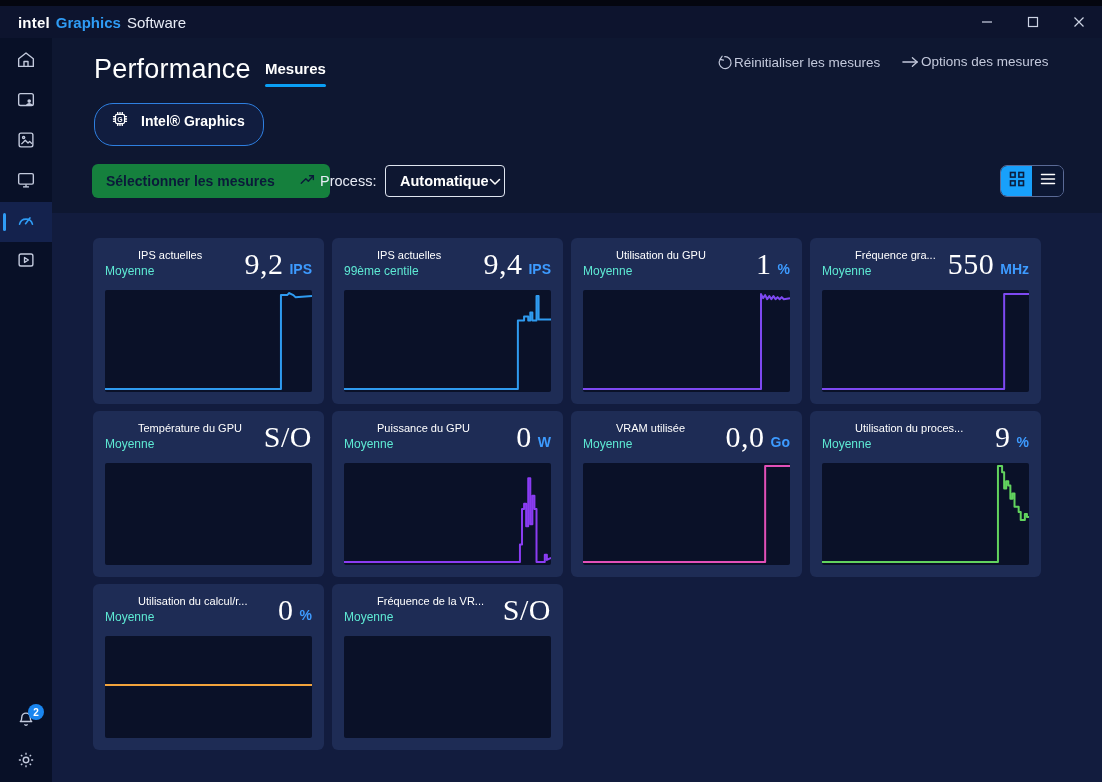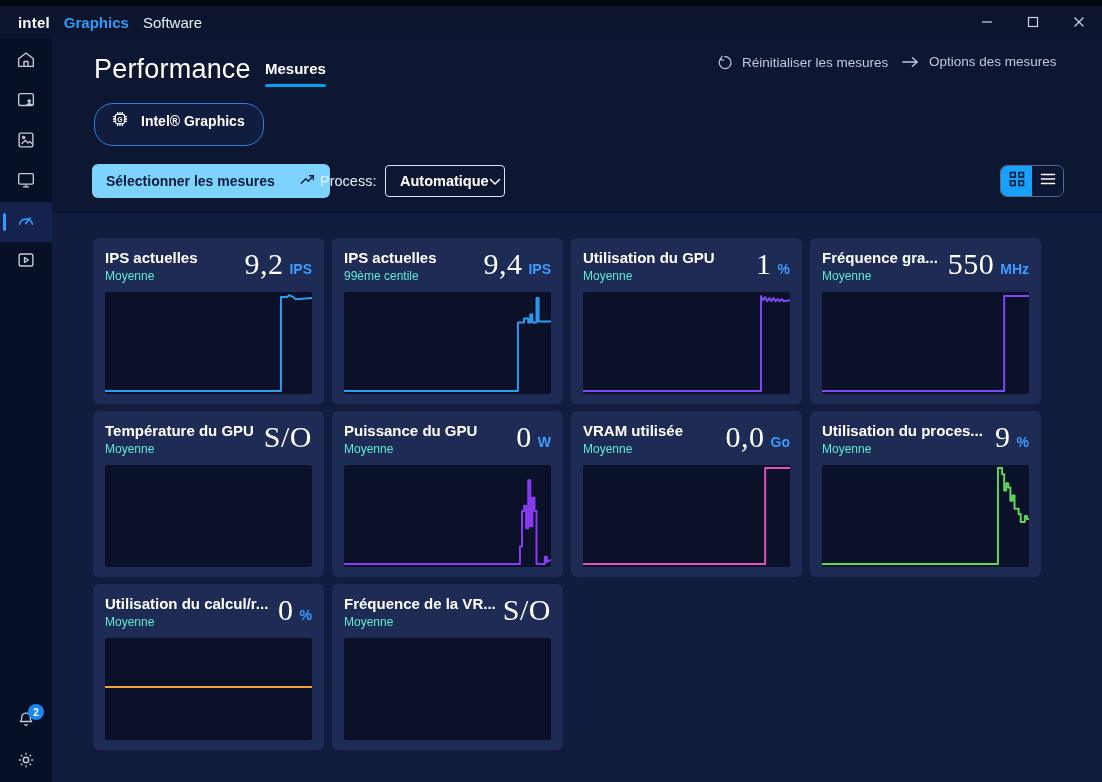--- a/index.html
+++ b/index.html
@@ -12,21 +12,21 @@
     overflow:hidden;
   }
   
   .top-strip { position:absolute; top:0; left:0; width:100%; height:6px; background:#04060f; }
 
   
   .titlebar {
     position:absolute; top:6px; left:0; width:100%; height:32px;
     background:#0d142e; display:flex; align-items:center;
   }
-  .brand { display:flex; align-items:baseline; gap:14px; padding-left:18px; font-size:15px; }
+  .brand { display:flex; align-items:baseline; gap:6px; padding-left:18px; font-size:15px; }
   .brand .intel { font-weight:700; letter-spacing:.2px; }
   .brand .graphics { color:#2f9cf5; font-weight:600; }
   .brand .software { color:#e8ecf6; font-weight:400; }
   .win-controls { margin-left:auto; display:flex; align-items:center; height:100%; }
   .win-btn { width:46px; height:100%; display:flex; align-items:center; justify-content:center; color:#cdd3e4; cursor:pointer; }
   .win-btn svg { display:block; }
 
   
   .sidebar {
     position:absolute; top:38px; left:0; width:52px; height:744px;
@@ -51,40 +51,40 @@
   }
 
   
   .page-title { position:absolute; left:94px; top:54px; font-size:27px; font-weight:400; letter-spacing:.2px; }
   .tab {
     position:absolute; left:265px; top:60px; font-size:15px; font-weight:600; color:#fff;
     padding-bottom:10px; cursor:pointer;
   }
   .tab::after { content:""; position:absolute; left:0; right:0; bottom:0; height:3px; background:#0a9ff5; border-radius:2px; }
   .header-action {
-    position:absolute; top:54px; display:flex; align-items:center; gap:9px;
+    position:absolute; top:54px; display:flex; align-items:center; gap:1px;
     color:#c3c9dc; font-size:13.5px; cursor:pointer;
   }
   .header-action svg { display:block; }
   .action-reset { left:716px; }
   .action-options { left:901px; }
 
   
   .device-btn {
     position:absolute; left:94px; top:103px; height:43px; padding:0 18px 8px 14px;
     display:flex; align-items:center; gap:10px;
     background:#111d3f; border:1px solid #2e7fe0; border-radius:19px;
     font-size:14px; font-weight:600; color:#fff; cursor:pointer;
   }
 
   
   .select-btn {
     position:absolute; left:92px; top:164px; height:34px; padding:0 14px;
     display:flex; align-items:center; gap:24px;
-    background:#7dd3fc; border:none; border-radius:6px;
+    background:#15803d; border:none; border-radius:6px;
     color:#0b1a3a; font-size:14px; font-weight:600; cursor:pointer;
     font-family:"Liberation Sans",sans-serif;
   }
   .process-label { position:absolute; left:320px; top:173px; font-size:14.5px; color:#e8ecf6; }
   .process-select {
     position:absolute; left:385px; top:165px; width:120px; height:32px;
     border:1px solid #dfe5f0; border-radius:4px; background:transparent;
     display:flex; align-items:center; justify-content:space-between; padding:0 10px 0 14px;
     font-size:14.5px; font-weight:600; color:#fff; cursor:pointer;
   }
@@ -100,21 +100,21 @@
   .content {
     position:absolute; top:213px; left:52px; width:1050px; height:569px;
     background:#121c3e;
   }
   .metrics-grid {
     display:grid; grid-template-columns:repeat(4, 231px); grid-auto-rows:166px;
     gap:7px 8px; padding:25px 0 0 41px;
   }
   .metric-card { background:#1e2c55; border-radius:6px; padding:11px 12px; }
   .card-head { display:flex; justify-content:space-between; align-items:flex-start; }
-  .card-title { font-size:15px; font-weight:700; color:#fff; white-space:nowrap; }
+  .card-title { font-size:11px; font-weight:400; color:#fff; white-space:nowrap;margin-left:33px; }
   .card-sub { font-size:12px; color:#5eead4; margin-top:3px; }
   .card-value { display:flex; align-items:baseline; gap:6px; margin-top:-2px; flex-shrink:0; }
   .card-value .num { font-size:30px; font-weight:400; letter-spacing:.5px;font-family:Liberation Serif, serif; }
   .card-value .unit { font-size:14px; font-weight:600; color:#3d9bff; }
   .card-chart { margin-top:9px; height:102px; background:#0a1128; border-radius:2px; overflow:hidden; }
   .card-chart svg { width:100%; height:100%; display:block; }
 </style>
 </head>
 <body>
 

